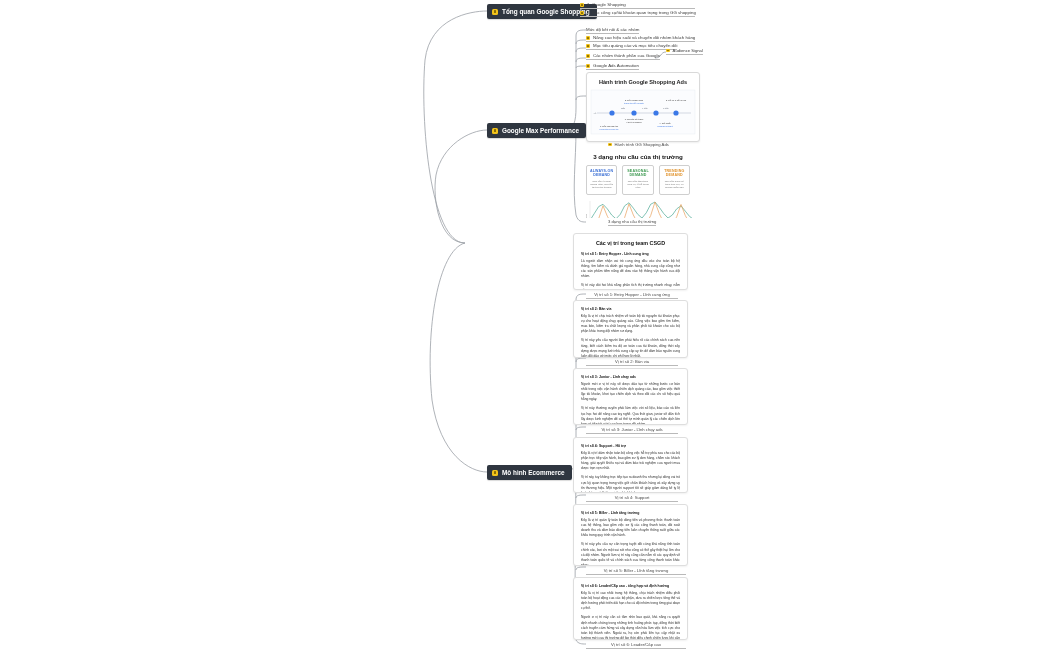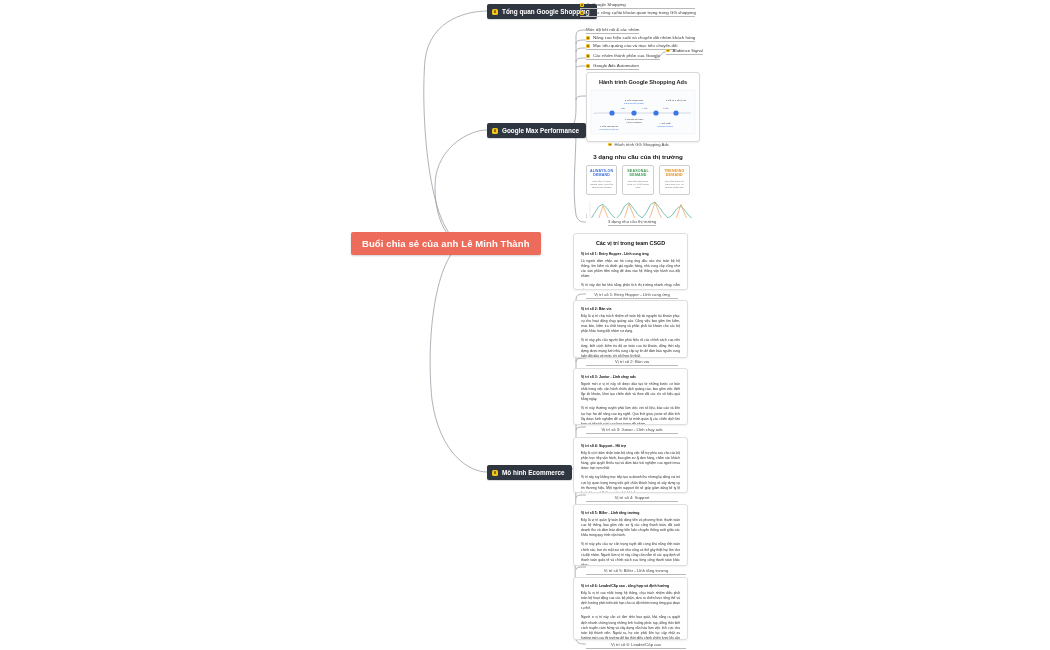--- a/index.html
+++ b/index.html
@@ -173,23 +173,20 @@
 
       <path d="M566,472 C574,472 576,465 576,450 L576,300 C576,294 580,294 586,294"></path>
       <path d="M576,362 C576,358 580,358 586,358"></path>
       <path d="M576,430 C576,427 580,427 586,427"></path>
       <path d="M576,498 C576,495 580,495 586,495"></path>
       <path d="M576,570 C576,567 580,567 586,567"></path>
       <path d="M576,450 C576,520 574,600 576,640 C578,644 582,644 586,644"></path>
     </g>
   </svg>
 
-  <div class="root-node">
-    <span>Buổi chia sẻ của anh Lê Minh Thành</span>
-  </div>
 
   <div class="branch" style="left:487px;top:4px;">
     <span class="bullet"></span>
     <span>Tổng quan Google Shopping</span>
   </div>
 
   <div class="sub" style="left:580px;top:2px;width:115px;">
     <span class="bullet"></span>
     <span>1. Google Shopping</span>
   </div>

